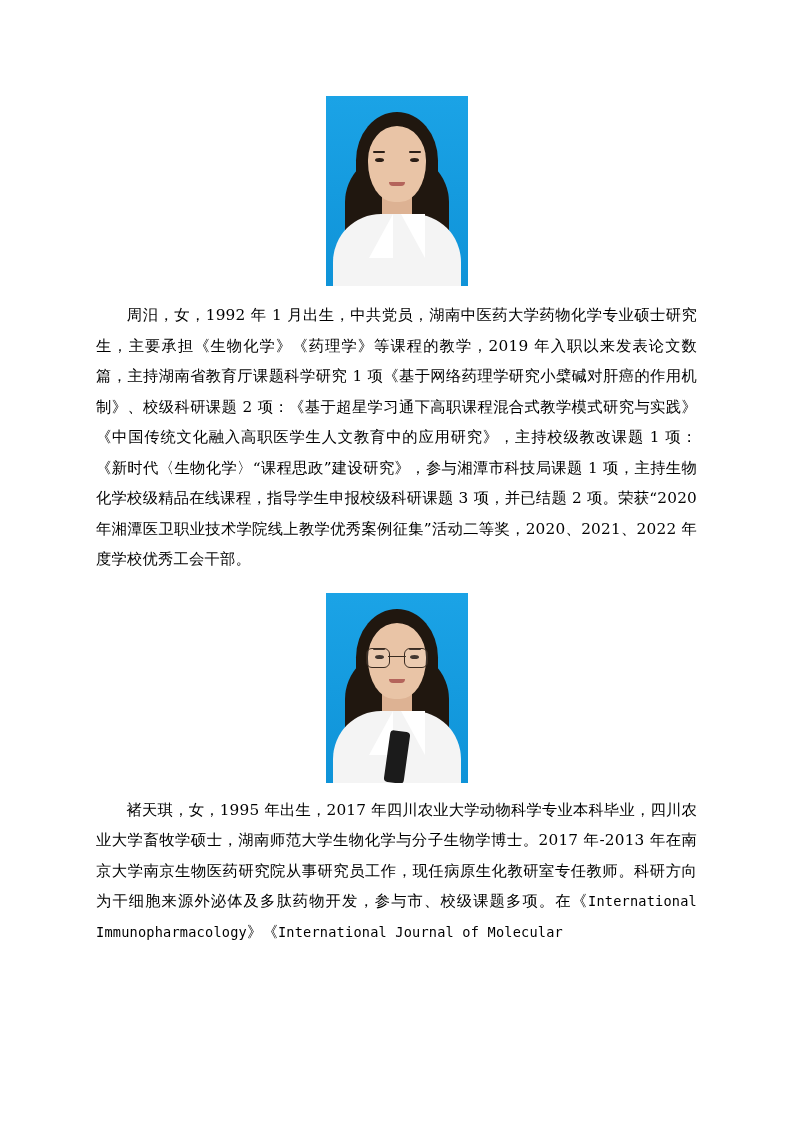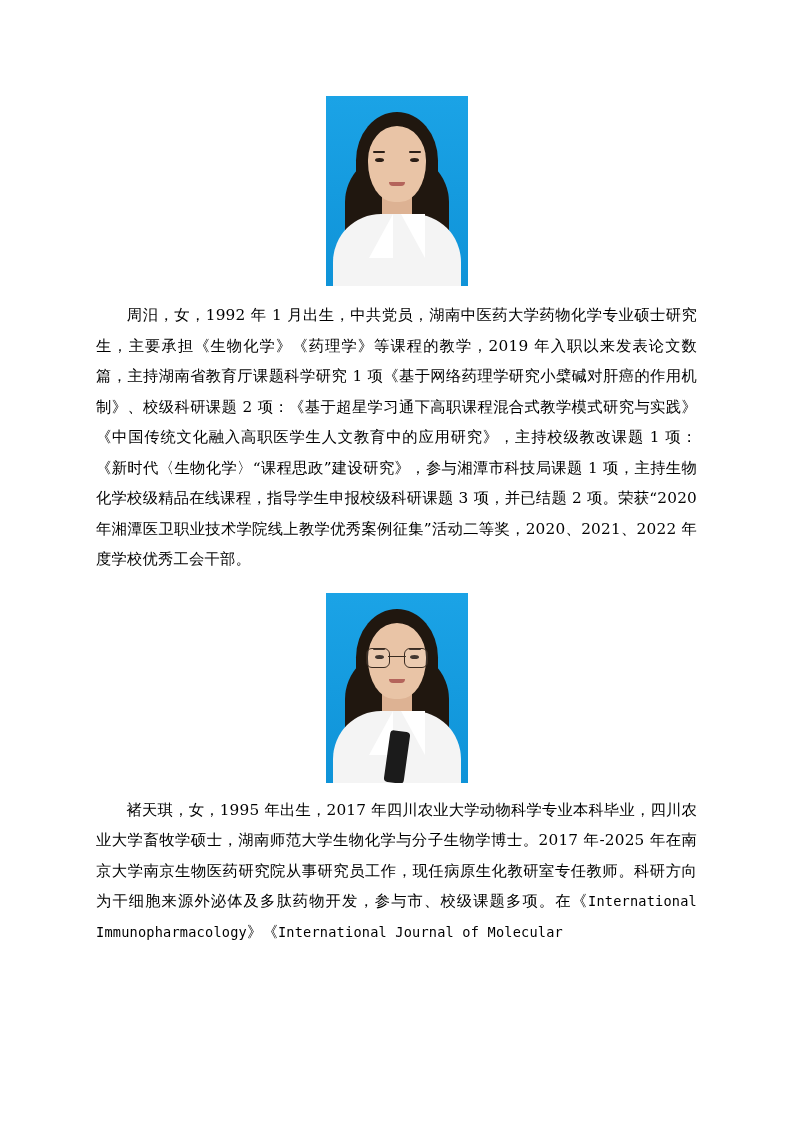--- a/index.html
+++ b/index.html
@@ -247,15 +247,15 @@
         <div class="lens r"></div>
       </div>
       <div class="p-mouth"></div>
       <div class="p-body"></div>
       <div class="p-tie"></div>
       <div class="p-collar-l"></div>
       <div class="p-collar-r"></div>
     </div>
   </div>
 
-  <p class="para"><span class="indent"></span><span>褚天琪，女，1995 年出生，2017 年四川农业大学动物科学专业本科毕业，四川农业大学畜牧学硕士，湖南师范大学生物化学与分子生物学博士。2017 年-2025 年在南京大学南京生物医药研究院从事研究员工作，现任病原生化教研室专任教师。科研方向为干细胞来源外泌体及多肽药物开发，参与市、校级课题多项。在《</span><span class="latin">International Immunopharmacology</span><span>》《</span><span class="latin">International Journal of Molecular</span></p>
+  <p class="para"><span class="indent"></span><span>褚天琪，女，1995 年出生，2017 年四川农业大学动物科学专业本科毕业，四川农业大学畜牧学硕士，湖南师范大学生物化学与分子生物学博士。2017 年-2013 年在南京大学南京生物医药研究院从事研究员工作，现任病原生化教研室专任教师。科研方向为干细胞来源外泌体及多肽药物开发，参与市、校级课题多项。在《</span><span class="latin">International Immunopharmacology</span><span>》《</span><span class="latin">International Journal of Molecular</span></p>
 
 </div>
 
 </body></html>

